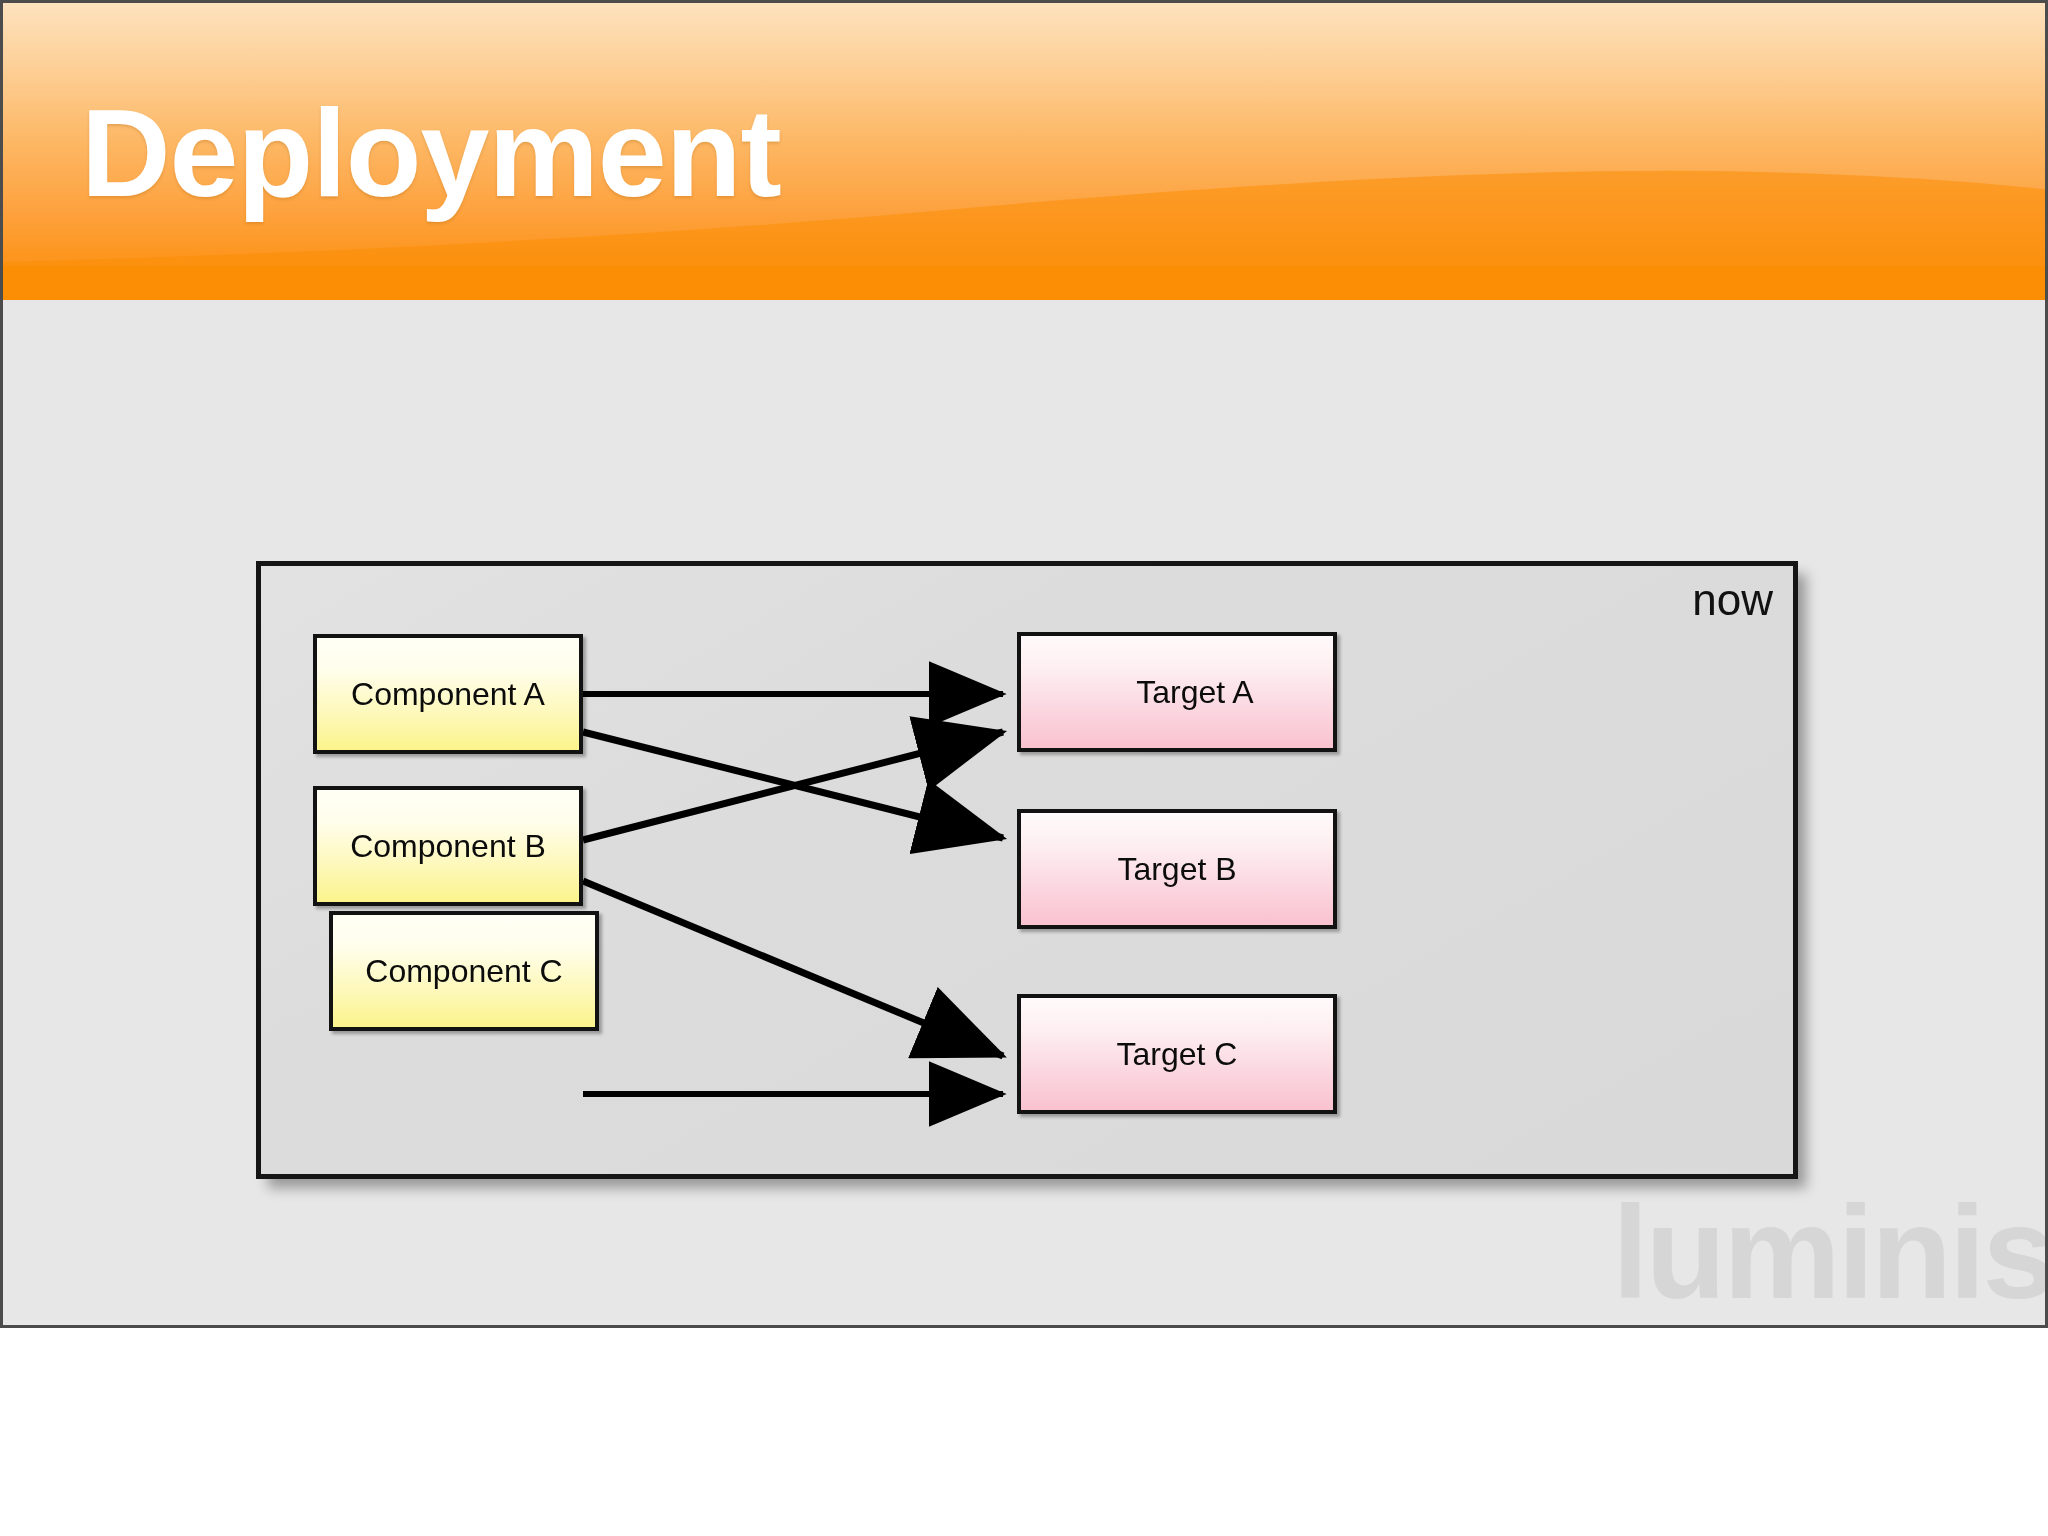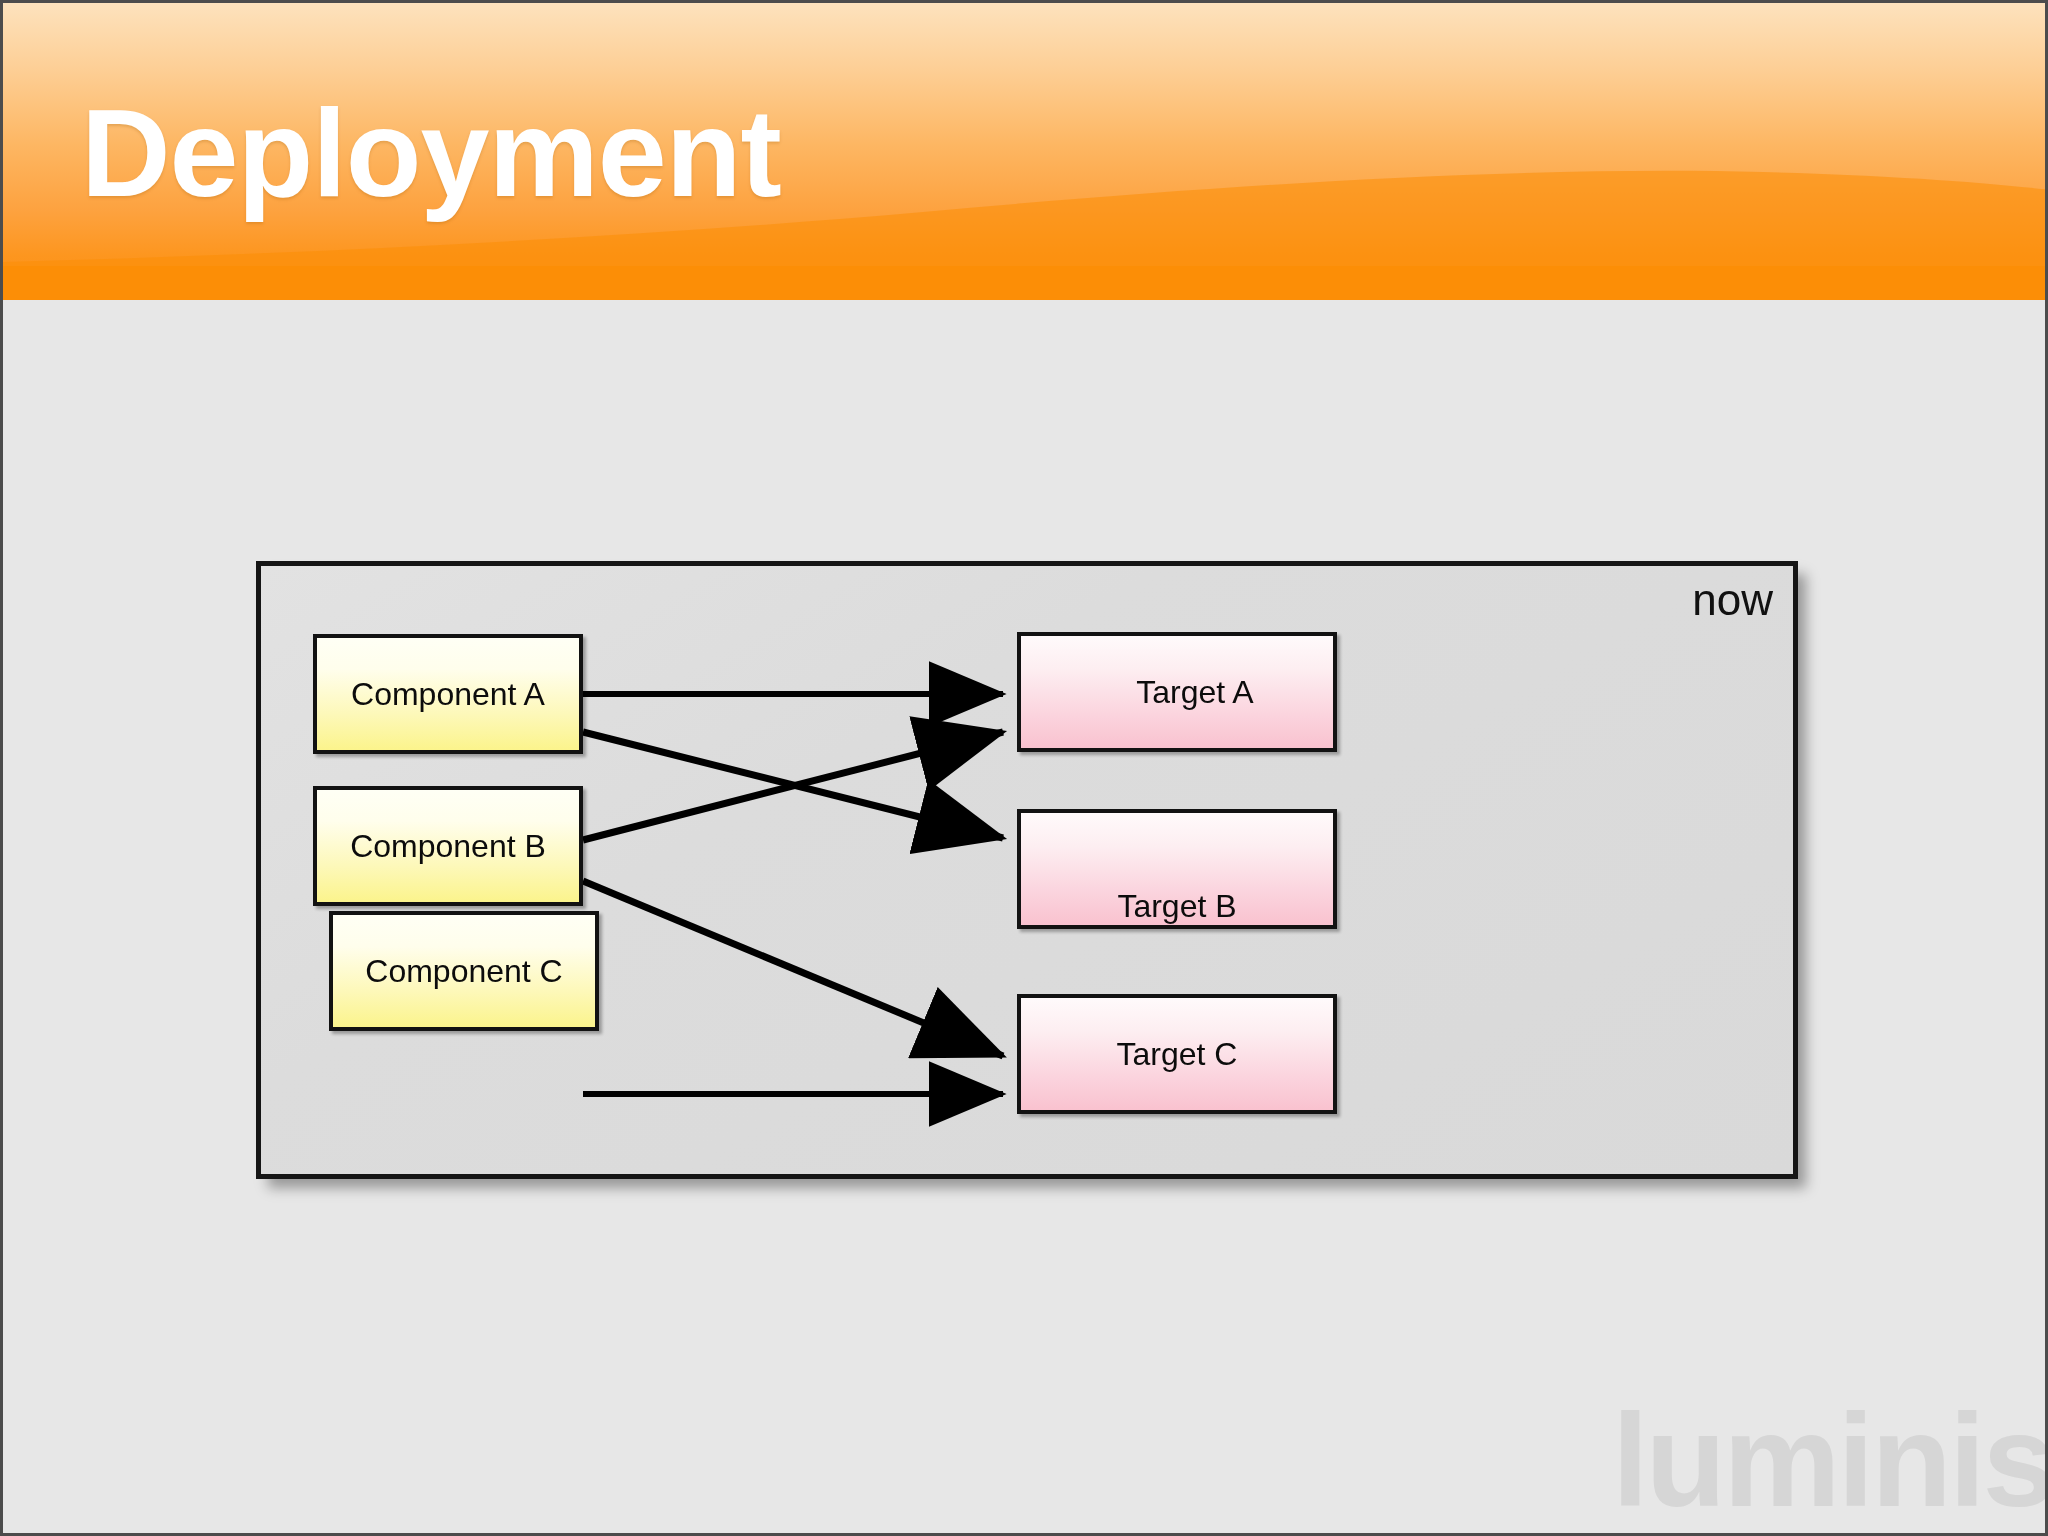--- a/index.html
+++ b/index.html
@@ -7,21 +7,21 @@
     padding: 0;
     background: #ffffff;
   }
   body {
     font-family: "Liberation Sans", sans-serif;
   }
 
   #slide {
     position: relative;
     width: 2048px;
-    height: 1536px;
+    height: 1328px;
     background: #e7e7e7;
     overflow: hidden;
     box-sizing: border-box;
     border: 3px solid #4c4c4c;
   }
 
   
   #header {
     position: absolute;
     left: 0;
@@ -180,21 +180,21 @@
     </div>
 
     <div class="node node-component" style="left:68px; top:345px; width:270px; height:120px;">
       <span>Component C</span>
     </div>
 
     <div class="node node-target" style="left:756px; top:66px; width:320px; height:120px;padding-left:36px;">
       <span>Target A</span>
     </div>
 
-    <div class="node node-target" style="left:756px; top:243px; width:320px; height:120px;align-items:flex-end;">
+    <div class="node node-target" style="left:756px; top:243px; width:320px; height:120px;">
       <span>Target B</span>
     </div>
 
     <div class="node node-target" style="left:756px; top:428px; width:320px; height:120px;align-items:center;">
       <span>Target C</span>
     </div>
 
   </div>
 
   <div id="luminis-logo">luminis</div>

